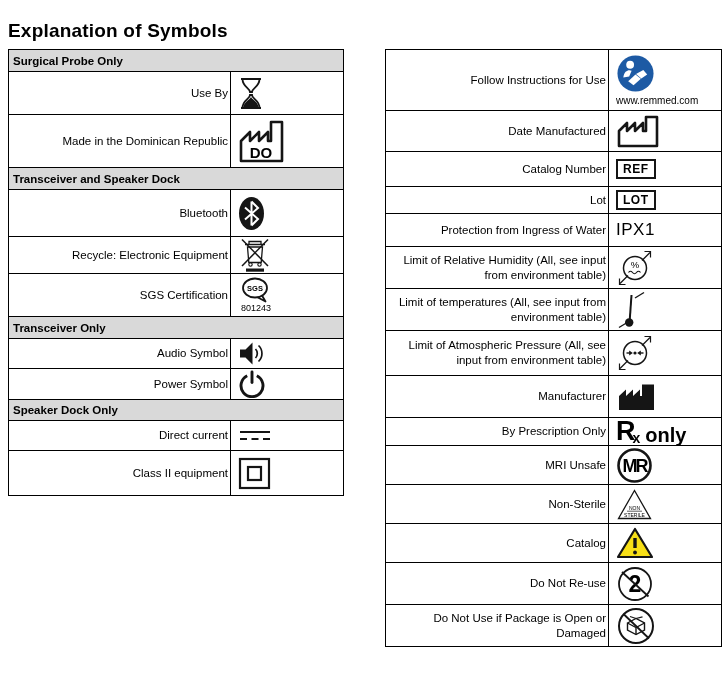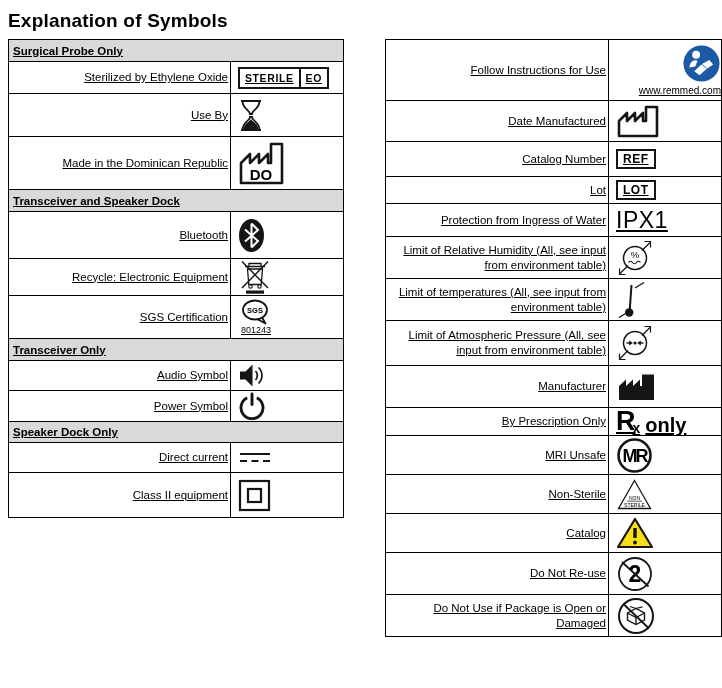--- a/index.html
+++ b/index.html
@@ -1,63 +1,54 @@
 <!DOCTYPE html>
 <html><head>
 <meta charset="utf-8">
 <style>
   html,body{margin:0;padding:0;background:#fff;}
   body{width:722px;height:688px;font-family:"Liberation Sans",sans-serif;color:#000;overflow:hidden;}
   .page{position:relative;width:722px;height:688px;}
-  h1.title{font-size:19px;font-weight:bold;margin:0;padding:10px 0 7px 8px;letter-spacing:.2px;border-radius:18px;}
-  .tables{display:flex;align-items:flex-start;padding-left:8px;gap:41px;text-decoration:underline;}
+  h1.title{font-size:19px;font-weight:bold;margin:0;padding:20px 0 7px 8px;letter-spacing:.2px;border-radius:18px;}
+  .tables{display:flex;align-items:flex-start;padding-left:8px;gap:41px;}
   .tbl{border:1.5px solid #000;background:#fff;}
   .tbl.left{width:337px;}
   .tbl.right{width:338px;}
   .tbl > div + div{border-top:1px solid #000;}
   .thead{background:#d9d9d9;font-weight:bold;font-size:11.5px;display:flex;align-items:center;padding:0 4px;box-sizing:border-box;}
   .row{display:flex;align-items:stretch;box-sizing:border-box;}
   .lbl{flex:1;display:flex;align-items:center;justify-content:flex-end;text-align:right;font-size:11.5px;line-height:1.3;padding:2px 2px 2px 6px;}
   .sym{width:113px;border-left:1px solid #000;display:flex;align-items:center;padding-left:7px;box-sizing:border-box;}
-  .sym.col{flex-direction:column;align-items:flex-end;justify-content:center;}
+  .sym.col{flex-direction:column;align-items:flex-start;justify-content:center;}
   svg text{font-family:"Liberation Sans",sans-serif;}
   
   .box2{display:inline-flex;border:2px solid #151515;font-weight:bold;font-size:10.5px;letter-spacing:.6px;}
   .box2 span{padding:3px 5px;}
   .box2 span:first-child{border-right:2px solid #151515;}
   .refbox{display:inline-block;border:2.5px solid #151515;font-weight:bold;font-size:12px;letter-spacing:.5px;padding:1px 5px;}
-  .ipx{font-size:23px;letter-spacing:.5px;}
+  .ipx{font-size:17px;letter-spacing:.5px;}
   .rx{display:flex;align-items:flex-start;}
   .rx .r{font-size:27px;font-weight:bold;line-height:1;}
   .rx .x{font-size:14px;font-weight:bold;margin:13px 0 0 -3px;line-height:1;}
   .rx .only{font-size:20px;font-weight:bold;margin:7px 0 0 5px;line-height:1;}
   .url{font-size:10px;margin-top:2px;}
   .sgswrap{display:flex;flex-direction:column;align-items:center;justify-content:space-between;}
 </style>
 </head>
 <body>
 
 <div class="page">
   <h1 class="title">Explanation of Symbols</h1>
 
   <div class="tables">
 
     <div class="tbl left">
 
       <div class="thead" style="height:21px">Surgical Probe Only</div>
 
-      <div class="row" style="height:32px">
-        <div class="lbl">Sterilized by Ethylene Oxide</div>
-        <div class="sym">
-          <span class="box2">
-              <span>STERILE</span>
-              <span>EO</span>
-            </span>
-        </div>
-      </div>
 
       <div class="row" style="height:43px">
         <div class="lbl">Use By</div>
         <div class="sym">
           <svg width="26" height="33" viewBox="0 0 26 33">
             <path d="M3 2 H23 M4.5 2 C4.5 10 12 11 12 15 H14 C14 11 21.5 10 21.5 2 M4.5 31 C4.5 23 12 22 12 18 H14 C14 22 21.5 23 21.5 31 M3 31 H23" fill="none" stroke="#151515" stroke-width="1.8"></path>
             <path d="M5.2 30.3 C6.4 24.5 11 23.5 13 20 C15 23.5 19.6 24.5 20.8 30.3 Z" fill="#151515"></path>
           </svg>
         </div>
       </div>

